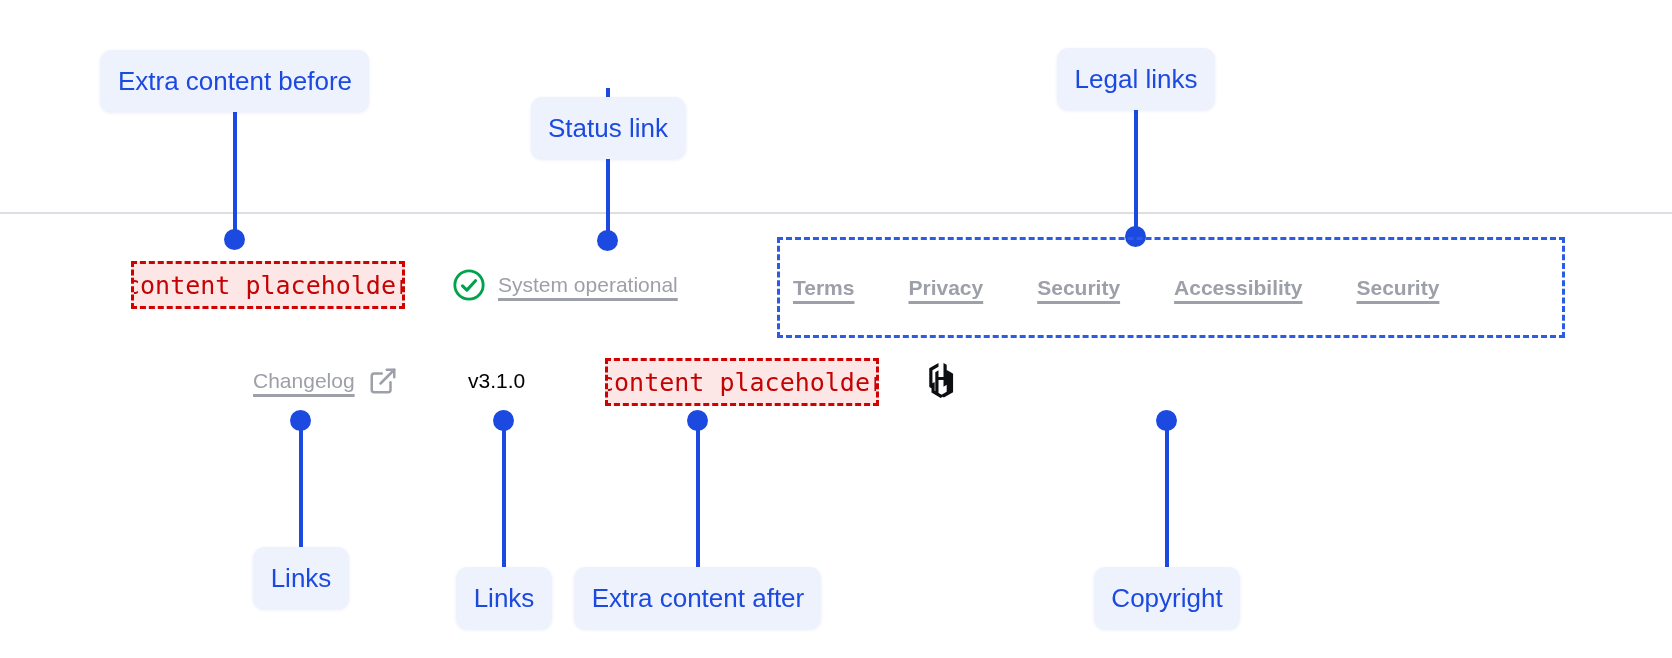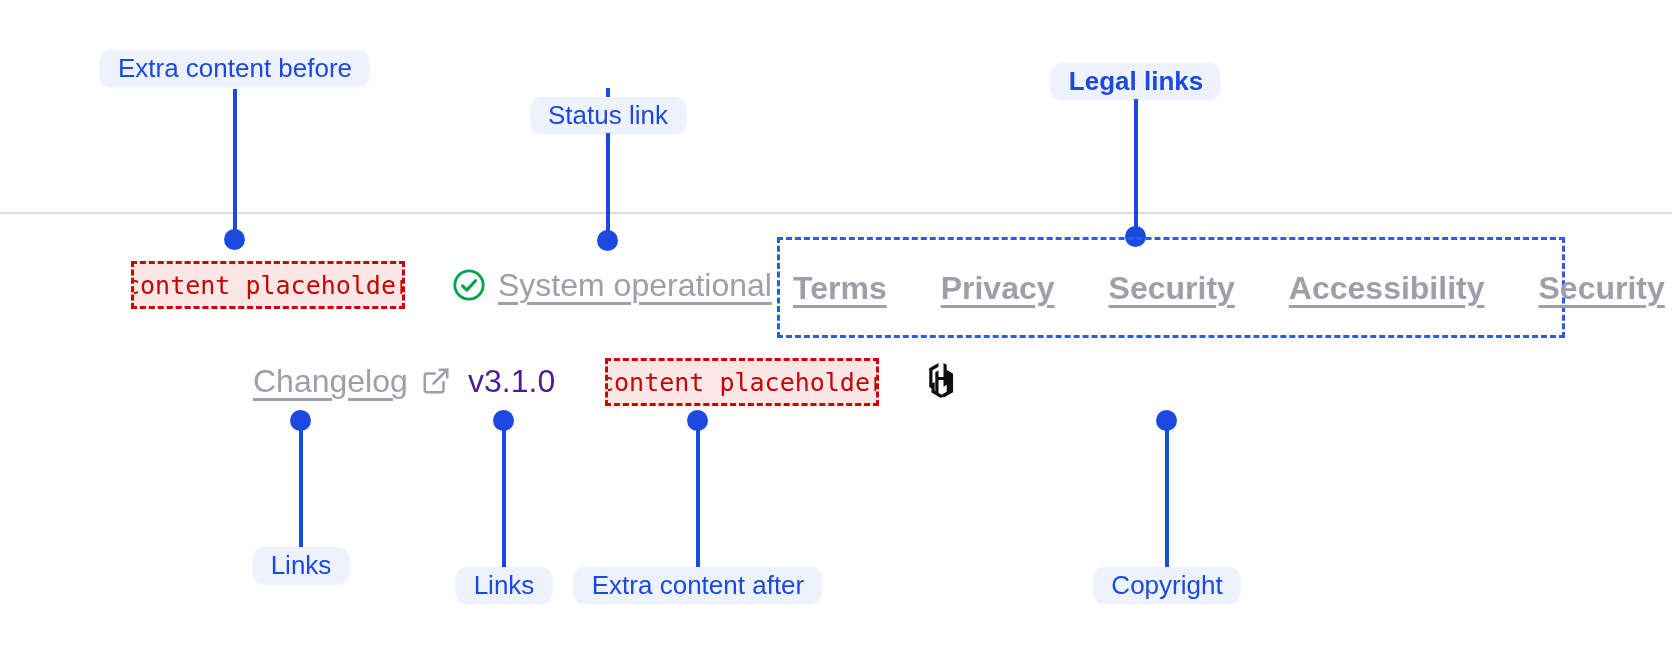--- a/index.html
+++ b/index.html
@@ -5,40 +5,40 @@
   html,body{margin:0;padding:0;background:#ffffff;}
   .stage{
     position:relative;width:1672px;height:658px;background:#ffffff;overflow:hidden;
     font-family:"Liberation Sans", sans-serif;
   }
   .divider{position:absolute;left:0;width:1672px;height:2px;background:#dcdee3;}
   .pill{
     position:absolute;transform:translateX(-50%);
     background:#edf2fd;color:#1c49e0;border-radius:11px;
     font-size:26px;font-weight:500;line-height:28px;
-    padding:4px 17px;white-space:nowrap;
+    padding:17px 17px;white-space:nowrap;
     box-shadow:0 1px 3px rgba(28,73,224,0.10);
   }
   .vline{position:absolute;width:4px;background:#1c49e0;}
   .dot{position:absolute;width:21px;height:21px;border-radius:50%;background:#1c49e0;}
-  .row-text{font-size:32px;line-height:34px;white-space:nowrap;}
+  .row-text{font-size:21px;line-height:34px;white-space:nowrap;}
   .faded-link{color:#9d9fa9;text-decoration:underline;text-decoration-thickness:2.5px;text-underline-offset:6px;cursor:pointer;}
   .placeholder-box{
     position:absolute;width:274px;height:48px;box-sizing:border-box;
     background:#fde6e6;border:3px dashed #cf0101;
     display:flex;align-items:center;justify-content:center;
     font-family:"DejaVu Sans Mono", monospace;font-size:25px;color:#c40303;
     white-space:nowrap;overflow:hidden;
   }
   .legal-box{
     position:absolute;left:777px;top:237px;width:788px;height:101px;box-sizing:border-box;
     border:3px dashed #2c5ce6;display:flex;align-items:center;gap:54px;padding-left:13px;font-weight:bold;
   }
   .hgroup{position:absolute;display:flex;align-items:center;}
-  .version{color:#4c1d95;}
+  .version{color:#000000;}
   .copyright-text{color:#9d9fa9;}
   .icon{display:inline-flex;align-items:center;justify-content:center;}
 </style>
 </head>
 <body>
 
 <div class="stage">
 
   <div class="divider" style="top:212px;"></div>
 
@@ -58,21 +58,21 @@
   <div class="vline" style="left:502px;top:429px;height:138px;"></div>
 
   <div class="dot" style="left:687px;top:410px;"></div>
   <div class="vline" style="left:696px;top:429px;height:138px;"></div>
 
   <div class="dot" style="left:1156px;top:410px;"></div>
   <div class="vline" style="left:1165px;top:429px;height:138px;"></div>
 
   <div class="pill" style="left:235px;top:50px;">Extra content before</div>
   <div class="pill" style="left:608px;top:49px;margin-top:48px;">Status link</div>
-  <div class="pill" style="left:1136px;top:63px;font-weight:bold;">Legal links</div>
+  <div class="pill" style="left:1136px;top:48px;">Legal links</div>
 
   <div class="pill" style="left:301px;top:547px;text-align:center;">Links</div>
   <div class="pill" style="left:504px;top:567px;">Links</div>
   <div class="pill" style="left:698px;top:567px;">Extra content after</div>
   <div class="pill" style="left:1167px;top:567px;">Copyright</div>
 
   <div class="placeholder-box" style="left:131px;top:261px;">content placeholder</div>
 
   <div class="hgroup" style="left:452px;top:264px;height:42px;gap:12px;">
     <span class="icon">

